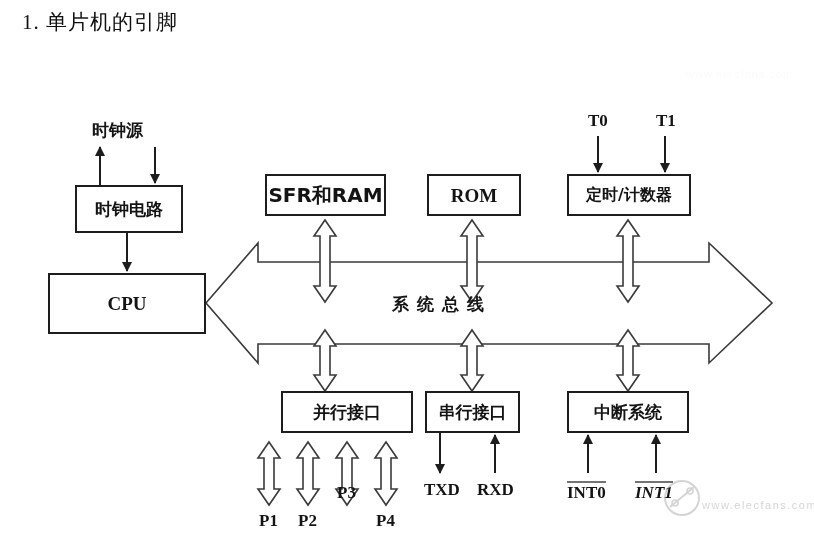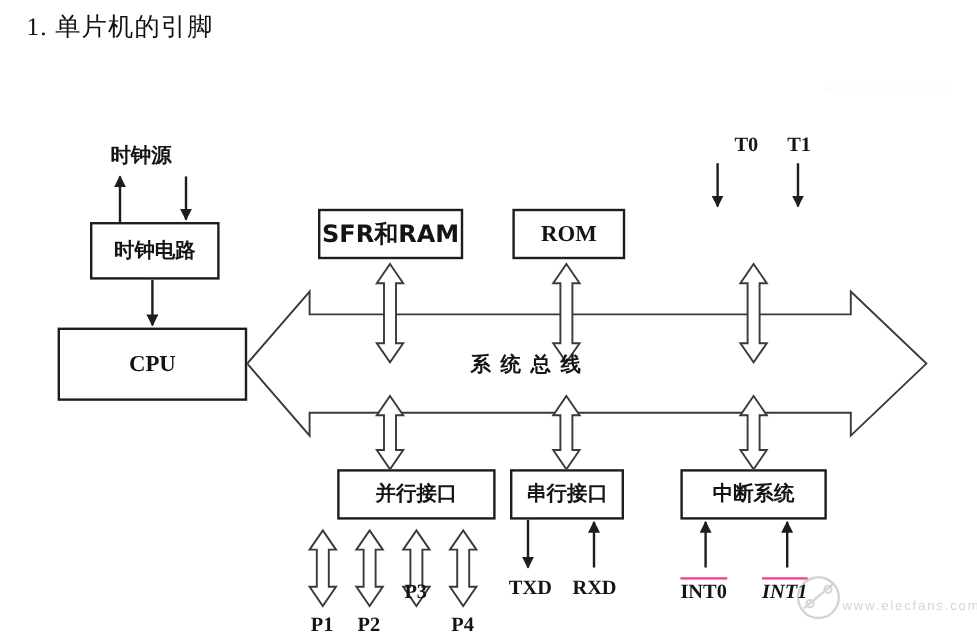--- a/index.html
+++ b/index.html
@@ -82,41 +82,41 @@
   .txt-cn {
     font-family: "DejaVu Sans", "Liberation Sans", sans-serif;
     font-weight: bold;
   }
   .txt-en {
     font-family: "Liberation Serif", "DejaVu Serif", serif;
     font-weight: bold;
   }
 
   #label-clock-source { left: 92px;  top: 122px; font-size: 17px; }
-  #label-t0 { left: 588px; top: 112px; font-size: 17px; margin-left: 24px; }
+  #label-t0 { left: 588px; top: 112px; font-size: 17px; }
   #label-t1 { left: 656px; top: 112px; font-size: 17px; }
 
   #label-bus {
     left: 392px; top: 296px;
     font-size: 17px;
     letter-spacing: 8px;
   }
 
   #label-p1 { left: 259px; top: 512px; font-size: 17px; }
   #label-p2 { left: 298px; top: 512px; font-size: 17px; }
   #label-p3 { left: 337px; top: 484px; font-size: 17px; }
   #label-p4 { left: 376px; top: 512px; font-size: 17px; }
 
   #label-txd { left: 424px; top: 481px; font-size: 17px; }
   #label-rxd { left: 477px; top: 481px; font-size: 17px; }
 
   #label-int0 { left: 567px; top: 481px; font-size: 17px; }
   #label-int1 { left: 635px; top: 481px; font-size: 17px; font-style: italic; }
   .overline {
-    border-top: 2px solid #ec4899;
+    border-top: 2px solid #737373;
     padding-top: 1px;
     display: inline-block;
   }
 
   
   #watermark-bottom {
     position: absolute;
     left: 664px;
     top: 470px;
     width: 148px;
@@ -327,20 +327,23 @@
   </div>
 
   <div class="box box-cn" id="box-sfr-ram">
     <span class="lbl">SFR和RAM</span>
   </div>
 
   <div class="box box-en" id="box-rom">
     <span class="lbl">ROM</span>
   </div>
 
+  <div class="box box-cn" id="box-timer">
+    <span class="lbl">定时/计数器</span>
+  </div>
 
   <div class="box box-cn" id="box-parallel">
     <span class="lbl">并行接口</span>
   </div>
 
   <div class="box box-cn" id="box-serial">
     <span class="lbl">串行接口</span>
   </div>
 
   <div class="box box-cn" id="box-interrupt">

